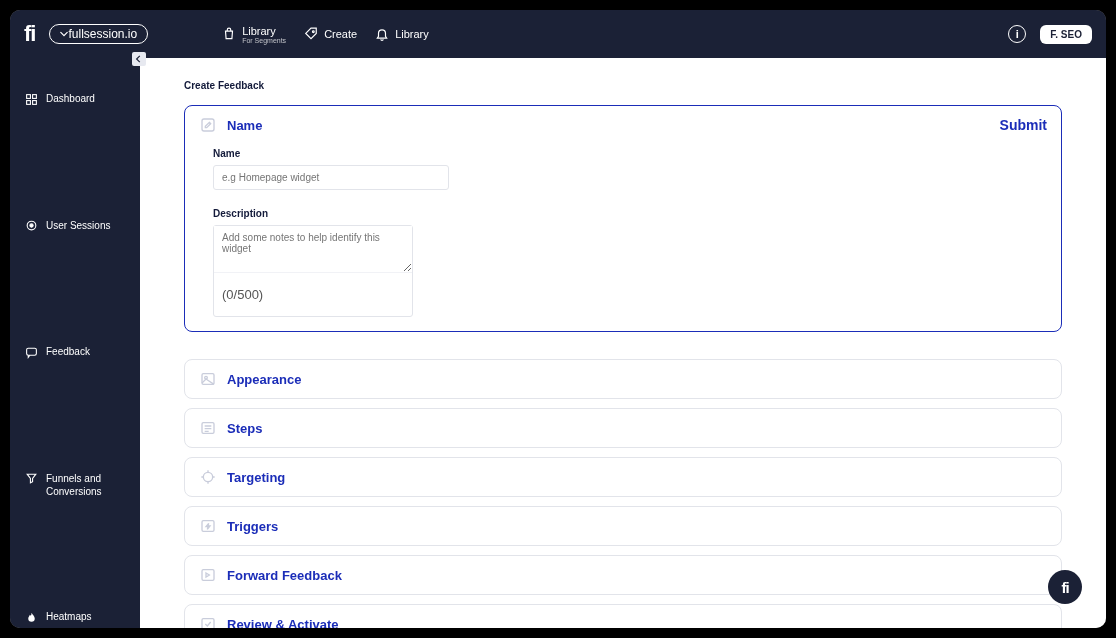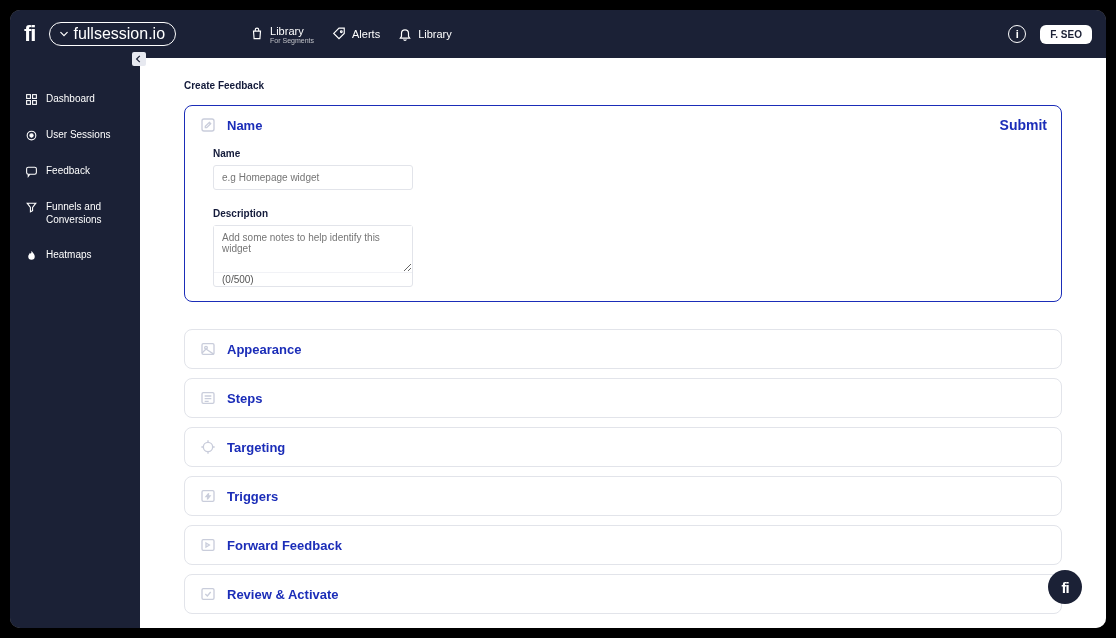--- a/index.html
+++ b/index.html
@@ -34,24 +34,23 @@
     font-weight: 700;
     font-size: 22px;
     letter-spacing: -1px;
     display: flex;
     align-items: center;
   }
   .site-pill {
     border: 1px solid #fff;
     border-radius: 12px;
     padding: 2px 10px;
-    font-size: 16px;
+    font-size: 12px;
     display: flex;
     align-items: center;
-    gap: 5px;
     cursor: pointer;
   }
   .topnav {
     display: flex;
     align-items: center;
     gap: 18px;
     margin-left: 60px;
   }
   .topnav-item {
     display: flex;
@@ -87,20 +86,21 @@
   }
   .sidebar {
     width: 130px;
     background:#1b2136;
     color:#fff;
     padding-top:30px;
     display:flex;
     flex-direction:column;
     gap:14px;
     position:relative;
+    justify-content:space-between;
   }
   .collapse-handle {
     position:absolute;
     right:-6px;
     top:-6px;
     width:14px;height:14px;
     background:#e7e9f0;
     border-radius:2px;
     display:flex;align-items:center;justify-content:center;
     font-size:8px;color:#1b2136;
@@ -163,21 +163,21 @@
   .section-body {
     padding:0 28px 14px 28px;
   }
   .form-label {
     font-size:10px;
     font-weight:600;
     color:#131a3a;
     margin:4px 0 6px 0;
   }
   .text-input {
-    width:200px;
+    width:236px;
     border:1px solid #e2e4ea;
     border-radius:3px;
     padding:6px 8px;
     font-size:10px;
     color:#333;
   }
   .textarea-wrap {
     border:1px solid #e2e4ea;
     border-radius:3px;
     width:200px;
@@ -186,23 +186,23 @@
   .textarea {
     border:none;
     resize:both;
     min-height:46px;
     padding:6px 8px;
     font-size:10px;
     font-family:inherit;
     outline:none;
   }
   .counter {
-    font-size:10px;
+    font-size:13px;
     color:#555;
-    padding:1px 8px;
+    padding:14px 8px;
     border-top:1px solid #f1f2f6;
   }
   .gap { height:18px; }
   .float-badge {
     position:absolute;
     right:24px;
     bottom:24px;
     width:34px;height:34px;
     border-radius:50%;
     background:#1b2136;
@@ -238,21 +238,21 @@
         <div>
           <span>Library</span>
           <span class="sub">For Segments</span>
         </div>
       </div>
       <div class="topnav-item">
         <svg width="14" height="14" viewBox="0 0 24 24" fill="none" stroke="#fff" stroke-width="2">
             <path d="M3 11l9-9h9v9l-9 9-9-9z"></path>
             <circle cx="16" cy="8" r="1.5"></circle>
           </svg>
-        <span>Alerts</span>
+        <span>Create</span>
       </div>
       <div class="topnav-item">
         <svg width="14" height="14" viewBox="0 0 24 24" fill="none" stroke="#fff" stroke-width="2">
             <path d="M6 16V11a6 6 0 1112 0v5l2 3H4l2-3z"></path>
             <path d="M10 21a2 2 0 004 0"></path>
           </svg>
         <span>Library</span>
       </div>
     </div>
 

